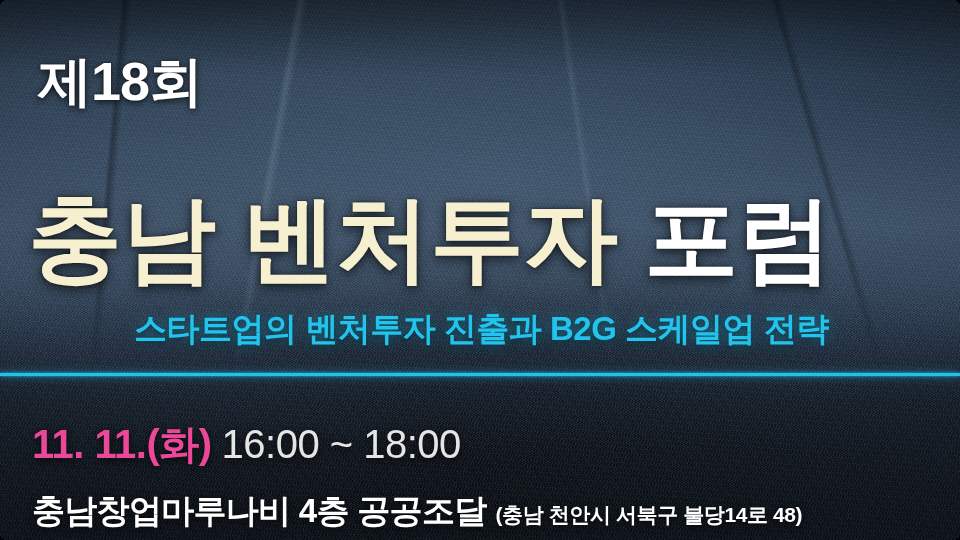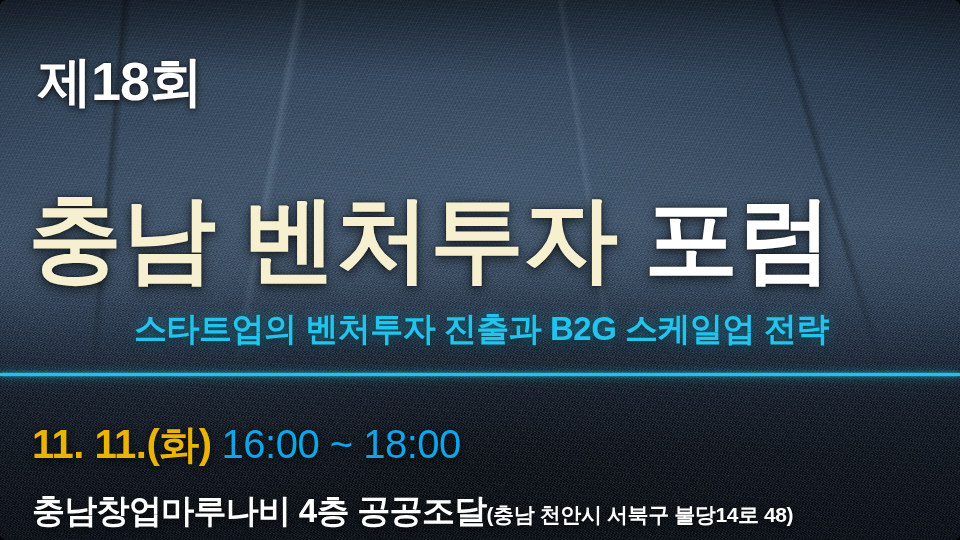--- a/index.html
+++ b/index.html
@@ -136,35 +136,36 @@
   }
 
   #datetime {
     left: 32px;
     top: 424px;
     font-size: 40px;
     font-weight: 700;
     letter-spacing: -0.5px;
     text-shadow: 0 2px 8px rgba(0,0,0,.80);
   }
-  #datetime .date { color: #eab308; }
-  #datetime .time { color: #0ea5e9; font-weight: 400; margin-left: 10px; }
+  #datetime .date { color: #ec4899; }
+  #datetime .time { color: #e5e5e5; font-weight: 400; margin-left: 10px; }
 
   #venue-line {
     left: 32px;
     top: 494px;
     font-size: 33px;
     font-weight: 700;
     color: #ffffff;
     letter-spacing: -0.7px;
     text-shadow: 0 2px 8px rgba(0,0,0,.80);
   }
   #venue-line .address {
     font-size: 21px;
     font-weight: 700;
+    margin-left: 9px;
     letter-spacing: -0.4px;
   }
 </style>
 </head>
 <body>
 
 <div id="poster">
 
   <div class="bg-layer bg-base"></div>
   <div class="bg-layer bg-strata"></div>

